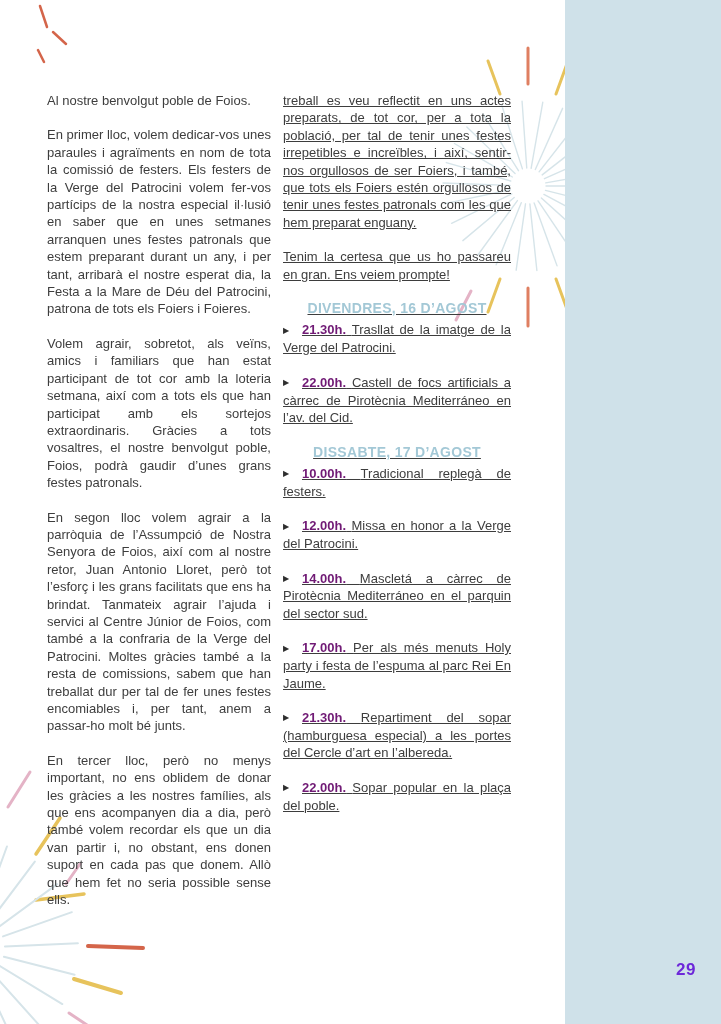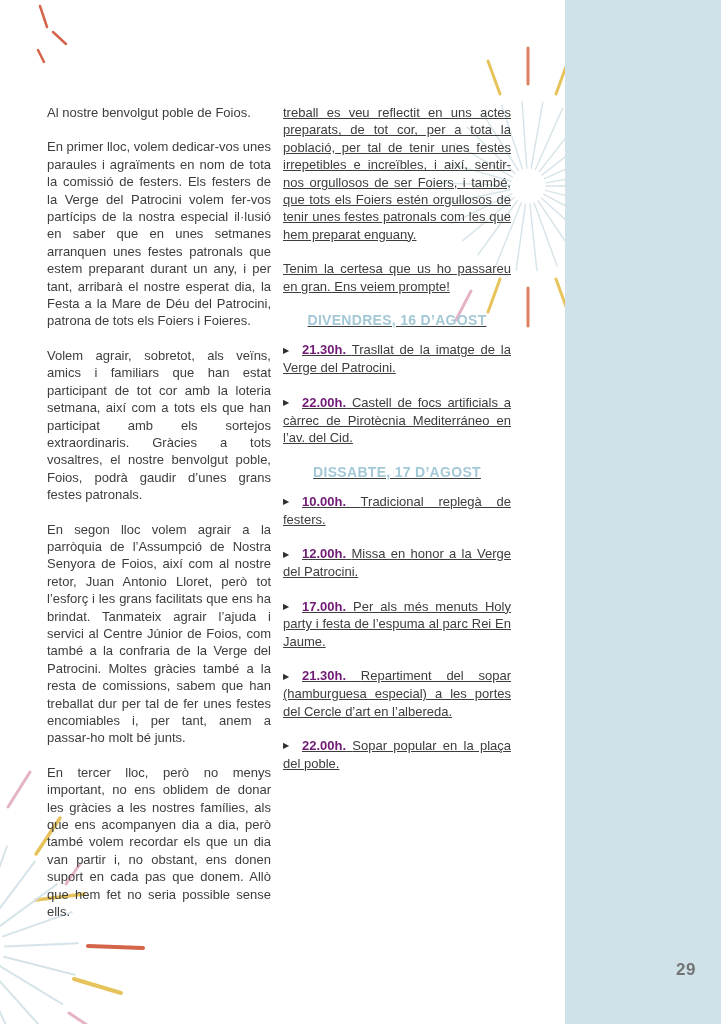--- a/index.html
+++ b/index.html
@@ -26,38 +26,38 @@
     width:156px;height:1024px;
     background:#cfe1e9;
     z-index:2;
   }
   .page-number{
     position:absolute;
     left:676px;top:960px;
     z-index:4;
     font-size:17px;
     font-weight:bold;
-    color:#737373;
+    color:#6d28d9;
     letter-spacing:0.5px;
   }
   .content{
     position:absolute;top:0;left:0;z-index:3;
     width:565px;height:1024px;
   }
   .col{
     position:absolute;
     top:92px;
     color:#3d3d3d;
     font-size:13px;
     line-height:17.4px;
     text-align:justify;
   }
   .col-left{ left:47px;  width:224px; }
   .col-right{ left:283px; width:228px;text-decoration:underline; }
-  .col p{ margin:12px 0 17px 0; }
+  .col p{ margin:0 0 17px 0; }
   .day-heading{
     color:#a3c8d6;
     font-weight:bold;
     font-size:14px;
     letter-spacing:0.3px;
     margin:0 0 4px 0 !important;
     text-align:center;
   }
   .event{ margin:0 0 17px 0; }
   .bullet{
@@ -149,19 +149,20 @@
 
       <p class="day-heading">DIVENDRES, 16 D’AGOST</p>
 
       <p class="event"><span class="bullet">▶</span><b class="time">21.30h.</b> <span>Trasllat de la imatge de la Verge del Patrocini.</span></p>
       <p class="event"><span class="bullet">▶</span><b class="time">22.00h.</b> <span>Castell de focs artificials a càrrec de Pirotècnia Mediterráneo en l’av. del Cid.</span></p>
 
       <p class="day-heading">DISSABTE, 17 D’AGOST</p>
 
       <p class="event"><span class="bullet">▶</span><b class="time">10.00h.</b> <span>Tradicional replegà de festers.</span></p>
       <p class="event"><span class="bullet">▶</span><b class="time">12.00h.</b> <span>Missa en honor a la Verge del Patrocini.</span></p>
+      <p class="event"><span class="bullet">▶</span><b class="time">14.00h.</b> <span>Mascletá a càrrec de Pirotècnia Mediterráneo en el parquin del sector sud.</span></p>
       <p class="event"><span class="bullet">▶</span><b class="time">17.00h.</b> <span>Per als més menuts Holy party i festa de l’espuma al parc Rei En Jaume.</span></p>
       <p class="event"><span class="bullet">▶</span><b class="time">21.30h.</b> <span>Repartiment del sopar (hamburguesa especial) a les portes del Cercle d’art en l’albereda.</span></p>
       <p class="event"><span class="bullet">▶</span><b class="time">22.00h.</b> <span>Sopar popular en la plaça del poble.</span></p>
     </div>
 
   </div>
 </div>
 
 </body></html>

